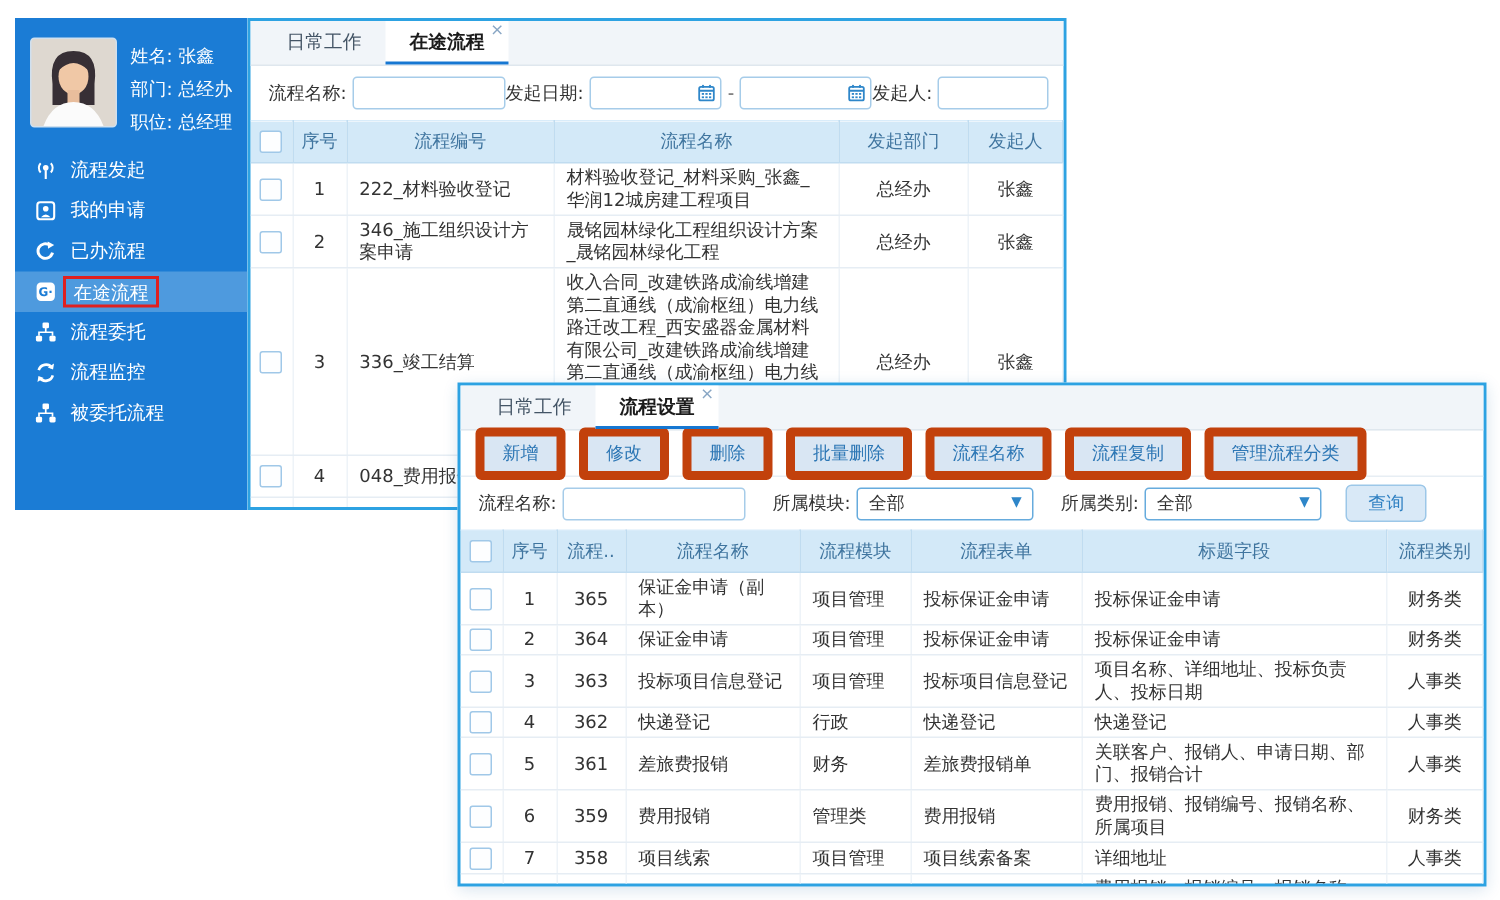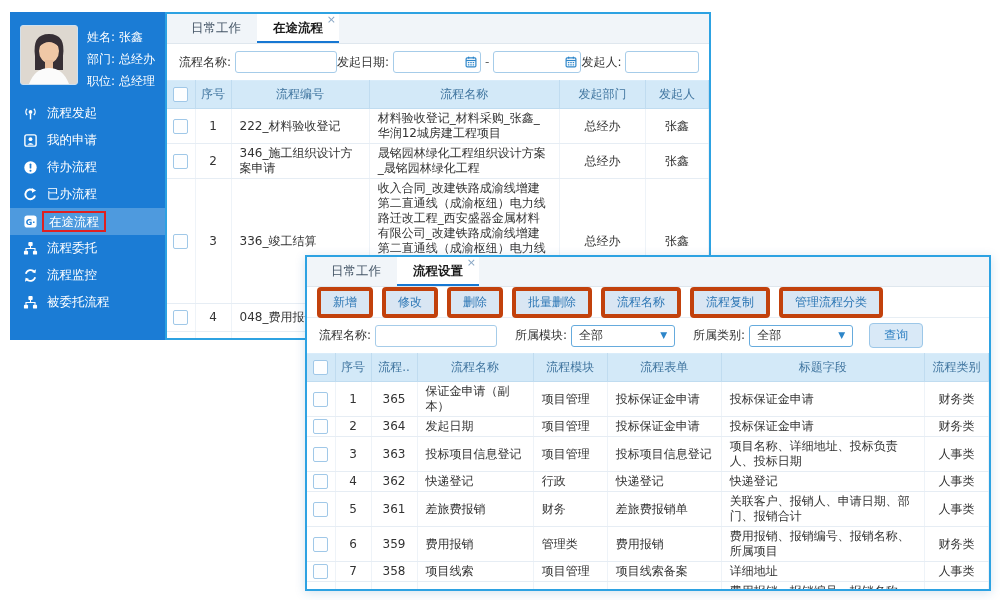--- a/index.html
+++ b/index.html
@@ -33,23 +33,23 @@
   .flabel{margin:0 4px 0 0;white-space:nowrap;}
   .inp{height:22px;border:1px solid #a6cce9;border-radius:3px;outline:none;padding:0 5px;
        font:12px "DejaVu Sans","Liberation Sans",sans-serif;box-sizing:border-box;background:#fff;color:#333;}
   .w100{width:102px;}.w88{width:88px;padding-right:18px;}.w120{width:122px;}
   .grow{flex:1;min-width:30px;}
   .inpwrap{position:relative;display:inline-flex;align-items:center;}
   .inpwrap svg{position:absolute;right:4px;pointer-events:auto;}
   .dash{margin:0 4px;color:#666;}
 
   .toolbar{display:flex;align-items:center;height:30px;padding:0 10px;gap:9px;border-bottom:1px solid #e7eef4;}
-  .tbtn{background:#d9e6f3;border:4px solid #c2410c;border-radius:4px;color:#2d77b5;font-size:12px;
+  .tbtn{background:#d9e6f3;border:6px solid #c2410c;border-radius:4px;color:#2d77b5;font-size:12px;
         padding:3px 12px;cursor:pointer;font-family:inherit;white-space:nowrap;}
-  .select{display:inline-flex;align-items:center;justify-content:space-between;width:104px;height:22px;
+  .select{display:inline-flex;align-items:center;justify-content:space-between;width:118px;height:22px;
           border:1px solid #66abdd;border-radius:3px;padding:0 7px;background:#fff;color:#333;box-sizing:border-box;cursor:pointer;}
   .caret{color:#2e86c9;font-size:9px;line-height:1;}
   .qbtn{background:#d9e9f7;border:1px solid #9cc7e8;border-radius:4px;color:#2f80c2;font-size:12px;
         padding:3px 14px;margin-left:16px;cursor:pointer;font-family:inherit;}
 
   
   table.grid{border-collapse:collapse;width:100%;table-layout:fixed;}
   .grid th{background:#d3e9f8;color:#40759f;font-weight:normal;font-size:12px;height:23px;
            border-right:1px solid #c0dcf0;border-bottom:1px solid #c0dcf0;border-top:1px solid #d9ecfa;
            padding:0 4px;overflow:hidden;white-space:nowrap;margin-top:36px;}
@@ -97,30 +97,20 @@
         </div>
         <div class="menu-item">
           <span class="mi-icon">
             <svg width="15" height="15" viewBox="0 0 16 16">
               <rect x="2" y="2" width="12" height="12" rx="2" fill="none" stroke="#fff" stroke-width="1.5"></rect>
               <circle cx="8" cy="6.6" r="2" fill="#fff"></circle>
               <path d="M4.6 12.6 Q8 8.9 11.4 12.6 Z" fill="#fff"></path>
             </svg>
           </span>
           <span>我的申请</span>
-        </div>
-        <div class="menu-item">
-          <span class="mi-icon">
-            <svg width="15" height="15" viewBox="0 0 16 16">
-              <circle cx="8" cy="8" r="6.6" fill="#fff"></circle>
-              <rect x="7.1" y="3.7" width="1.8" height="5.4" rx="0.9" fill="#1b7cd5"></rect>
-              <circle cx="8" cy="11.4" r="1.1" fill="#1b7cd5"></circle>
-            </svg>
-          </span>
-          <span>待办流程</span>
         </div>
         <div class="menu-item">
           <span class="mi-icon">
             <svg width="15" height="15" viewBox="0 0 16 16" fill="none">
               <path d="M12.8 9 A5.2 5.2 0 1 1 11 3.8" stroke="#fff" stroke-width="2.1"></path>
               <path d="M9.4 1 L14 3.6 L9.6 6.2 Z" fill="#fff"></path>
             </svg>
           </span>
           <span>已办流程</span>
         </div>
@@ -340,21 +330,21 @@
             <td>保证金申请（副本）</td>
             <td>项目管理</td>
             <td>投标保证金申请</td>
             <td>投标保证金申请</td>
             <td class="tc">财务类</td>
           </tr>
           <tr>
             <td class="tc"><span class="cb"></span></td>
             <td class="tc">2</td>
             <td class="tc">364</td>
-            <td>发起日期</td>
+            <td>保证金申请</td>
             <td>项目管理</td>
             <td>投标保证金申请</td>
             <td>投标保证金申请</td>
             <td class="tc">财务类</td>
           </tr>
           <tr>
             <td class="tc"><span class="cb"></span></td>
             <td class="tc">3</td>
             <td class="tc">363</td>
             <td>投标项目信息登记</td>

